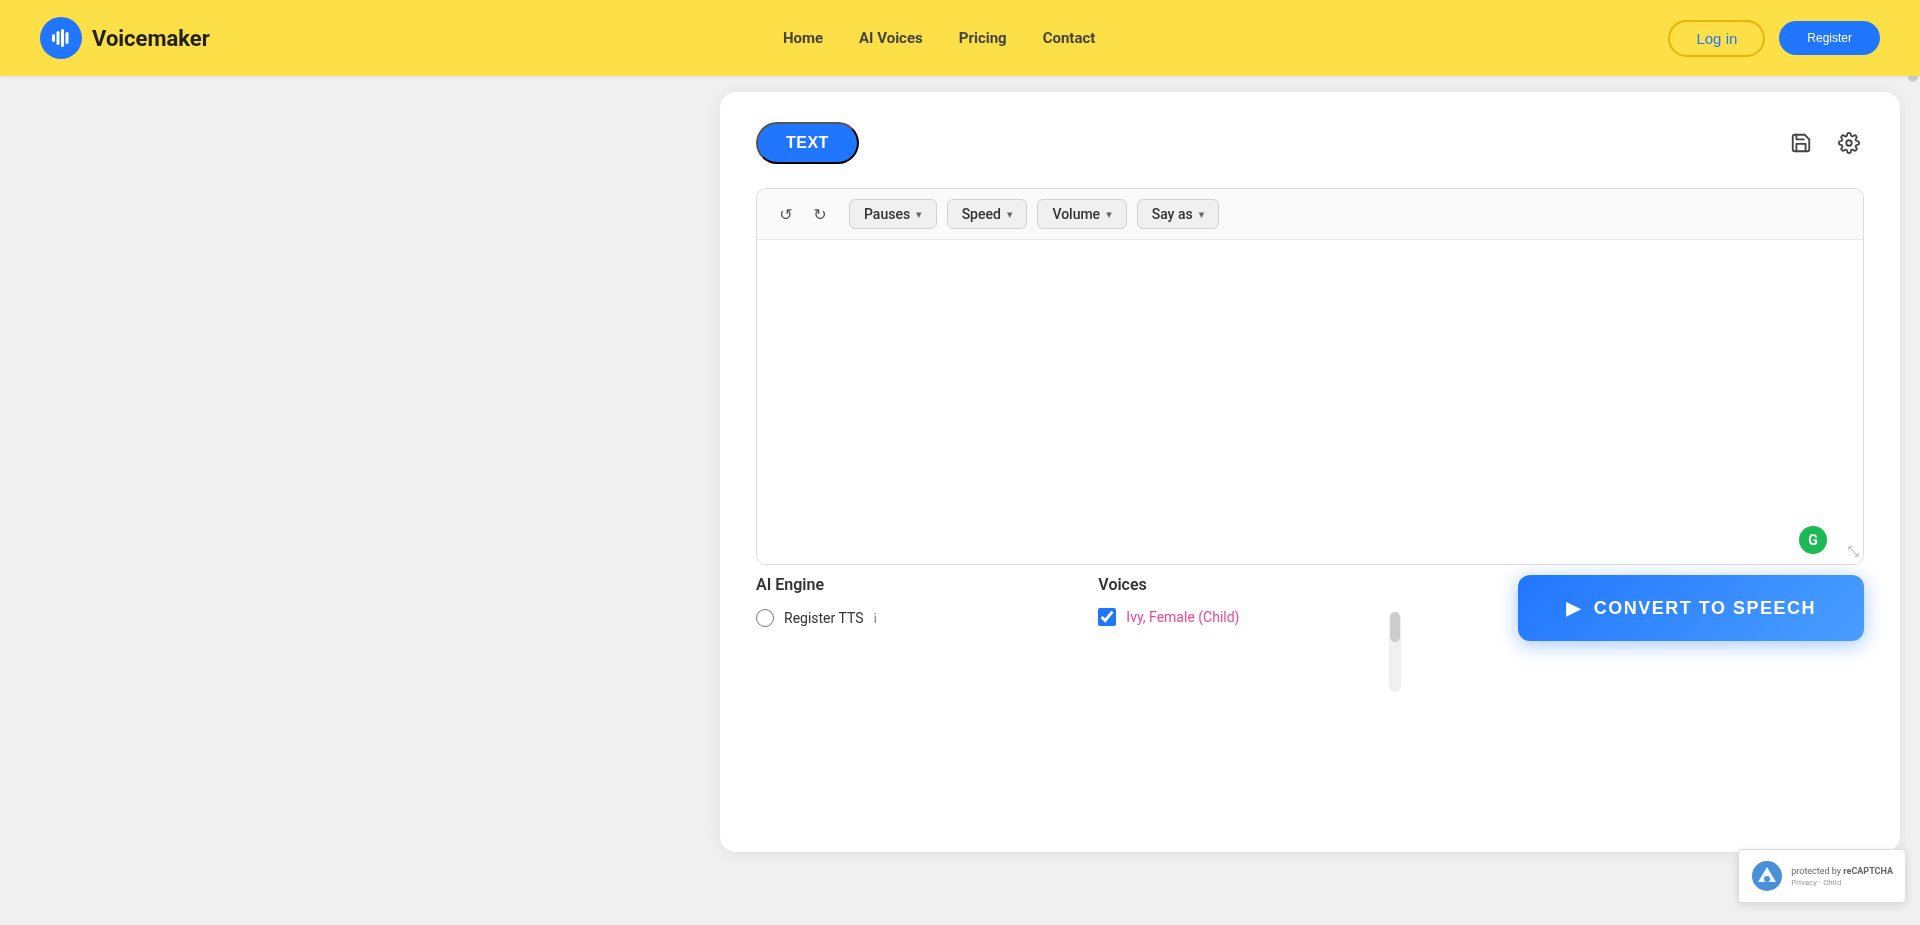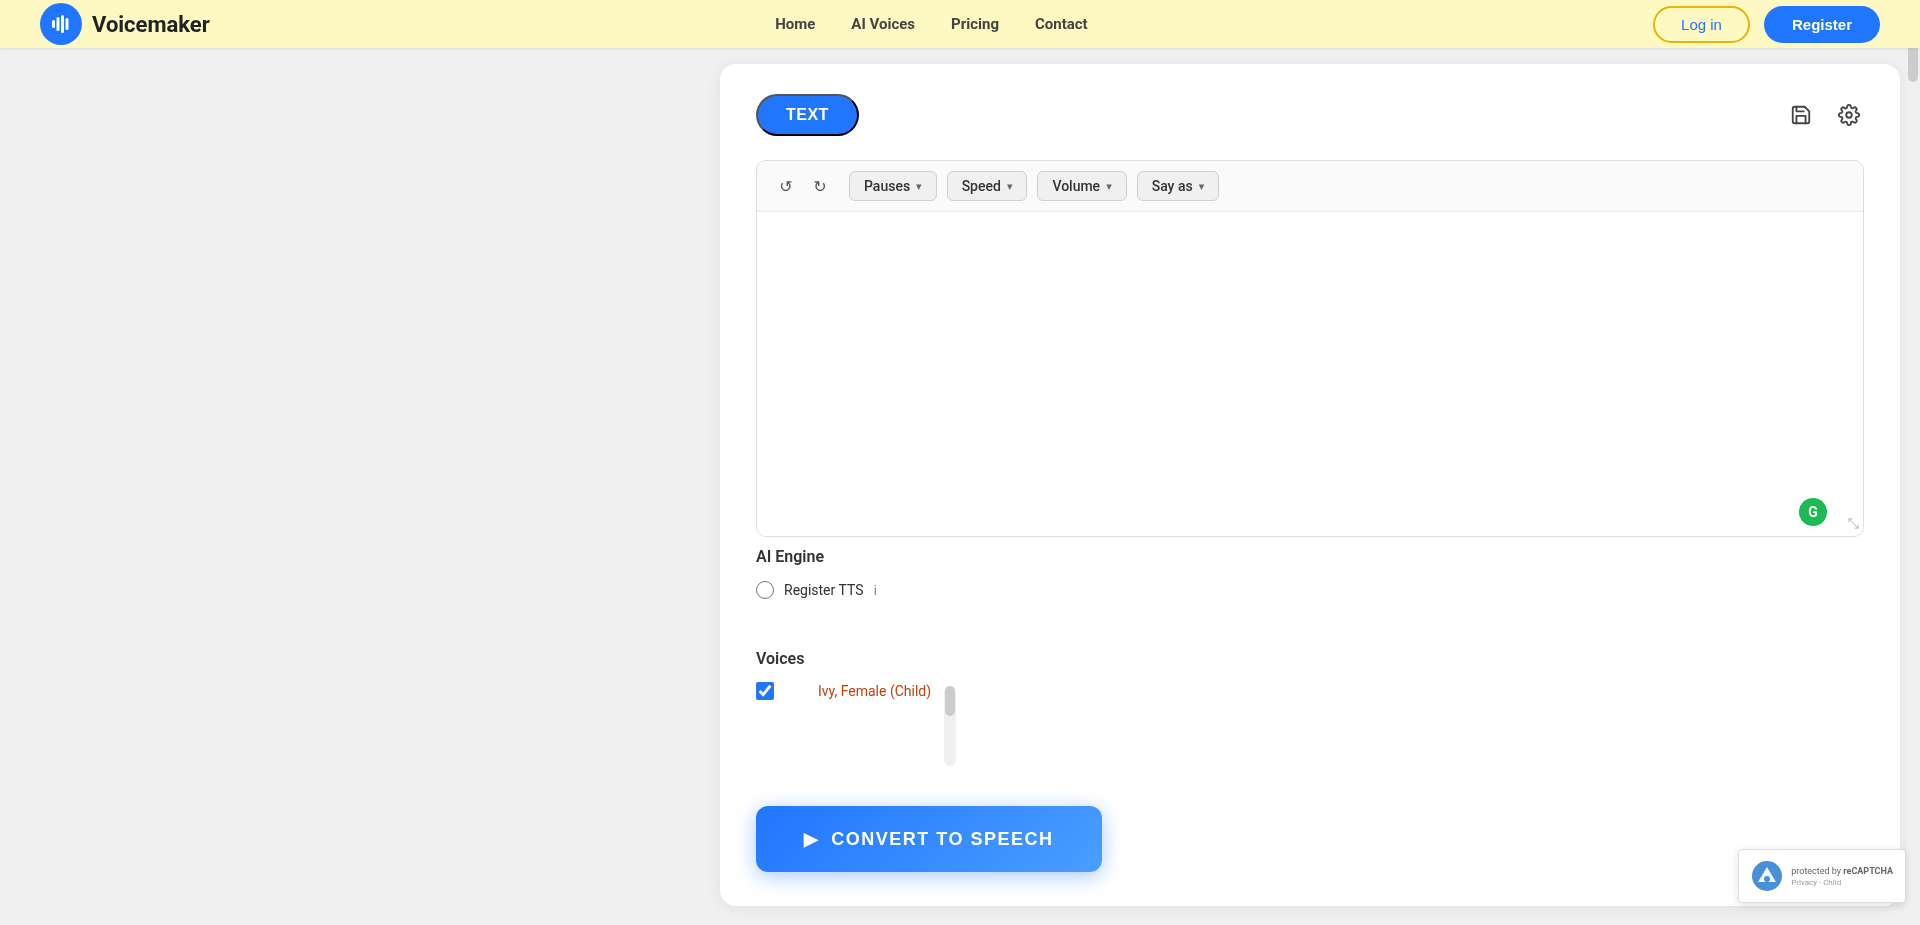--- a/index.html
+++ b/index.html
@@ -5,22 +5,22 @@
     * { box-sizing: border-box; margin: 0; padding: 0; }
     body {
       font-family: -apple-system, BlinkMacSystemFont, 'Segoe UI', Roboto, Arial, sans-serif;
       background: #f0f0f0;
       min-height: 925px;
       color: #333;
     }
 
     
     .header {
-      background: #fef9c3;
-      height: 48px;
+      background: #fde047;
+      height: 76px;
       display: flex;
       align-items: center;
       justify-content: space-between;
       padding: 0 40px;
       box-shadow: 0 1px 3px rgba(0,0,0,0.08);
       position: relative;
       z-index: 10;
     }
     .header-logo {
       display: flex;
@@ -72,23 +72,23 @@
       font-size: 15px;
       cursor: pointer;
       font-weight: 500;
     }
     .btn-register {
       background: #2176ff;
       color: #fff;
       border: none;
       border-radius: 50px;
       padding: 10px 28px;
-      font-size: 15px;
-      cursor: pointer;
-      font-weight: 700;
+      font-size: 12px;
+      cursor: pointer;
+      font-weight: 400;
     }
 
     
     .main-wrap {
       display: flex;
       justify-content: flex-end;
       padding: 16px 20px 20px;
     }
     .card {
       background: #fff;
@@ -259,21 +259,20 @@
       font-size: 13px;
       cursor: pointer;
       font-weight: 500;
     }
 
     
     .bottom-section {
       display: flex;
       align-items: flex-start;
       gap: 40px;
-      flex-direction: column;
     }
     .ai-engine-section {
       flex: 1;
       min-width: 200px;
     }
     .voices-section {
       flex: 1;
       min-width: 200px;
     }
     .section-label {
@@ -311,23 +310,22 @@
     }
     .voice-checkbox {
       width: 18px;
       height: 18px;
       accent-color: #2176ff;
       cursor: pointer;
       border-radius: 3px;
     }
     .voice-label {
       font-size: 14px;
-      color: #c2410c;
-      cursor: pointer;
-      margin-left: 34px;
+      color: #ec4899;
+      cursor: pointer;
     }
     .voices-scroll {
       display: flex;
       gap: 6px;
       align-items: flex-start;
     }
     .voices-list {
       flex: 1;
     }
     .scroll-track {

